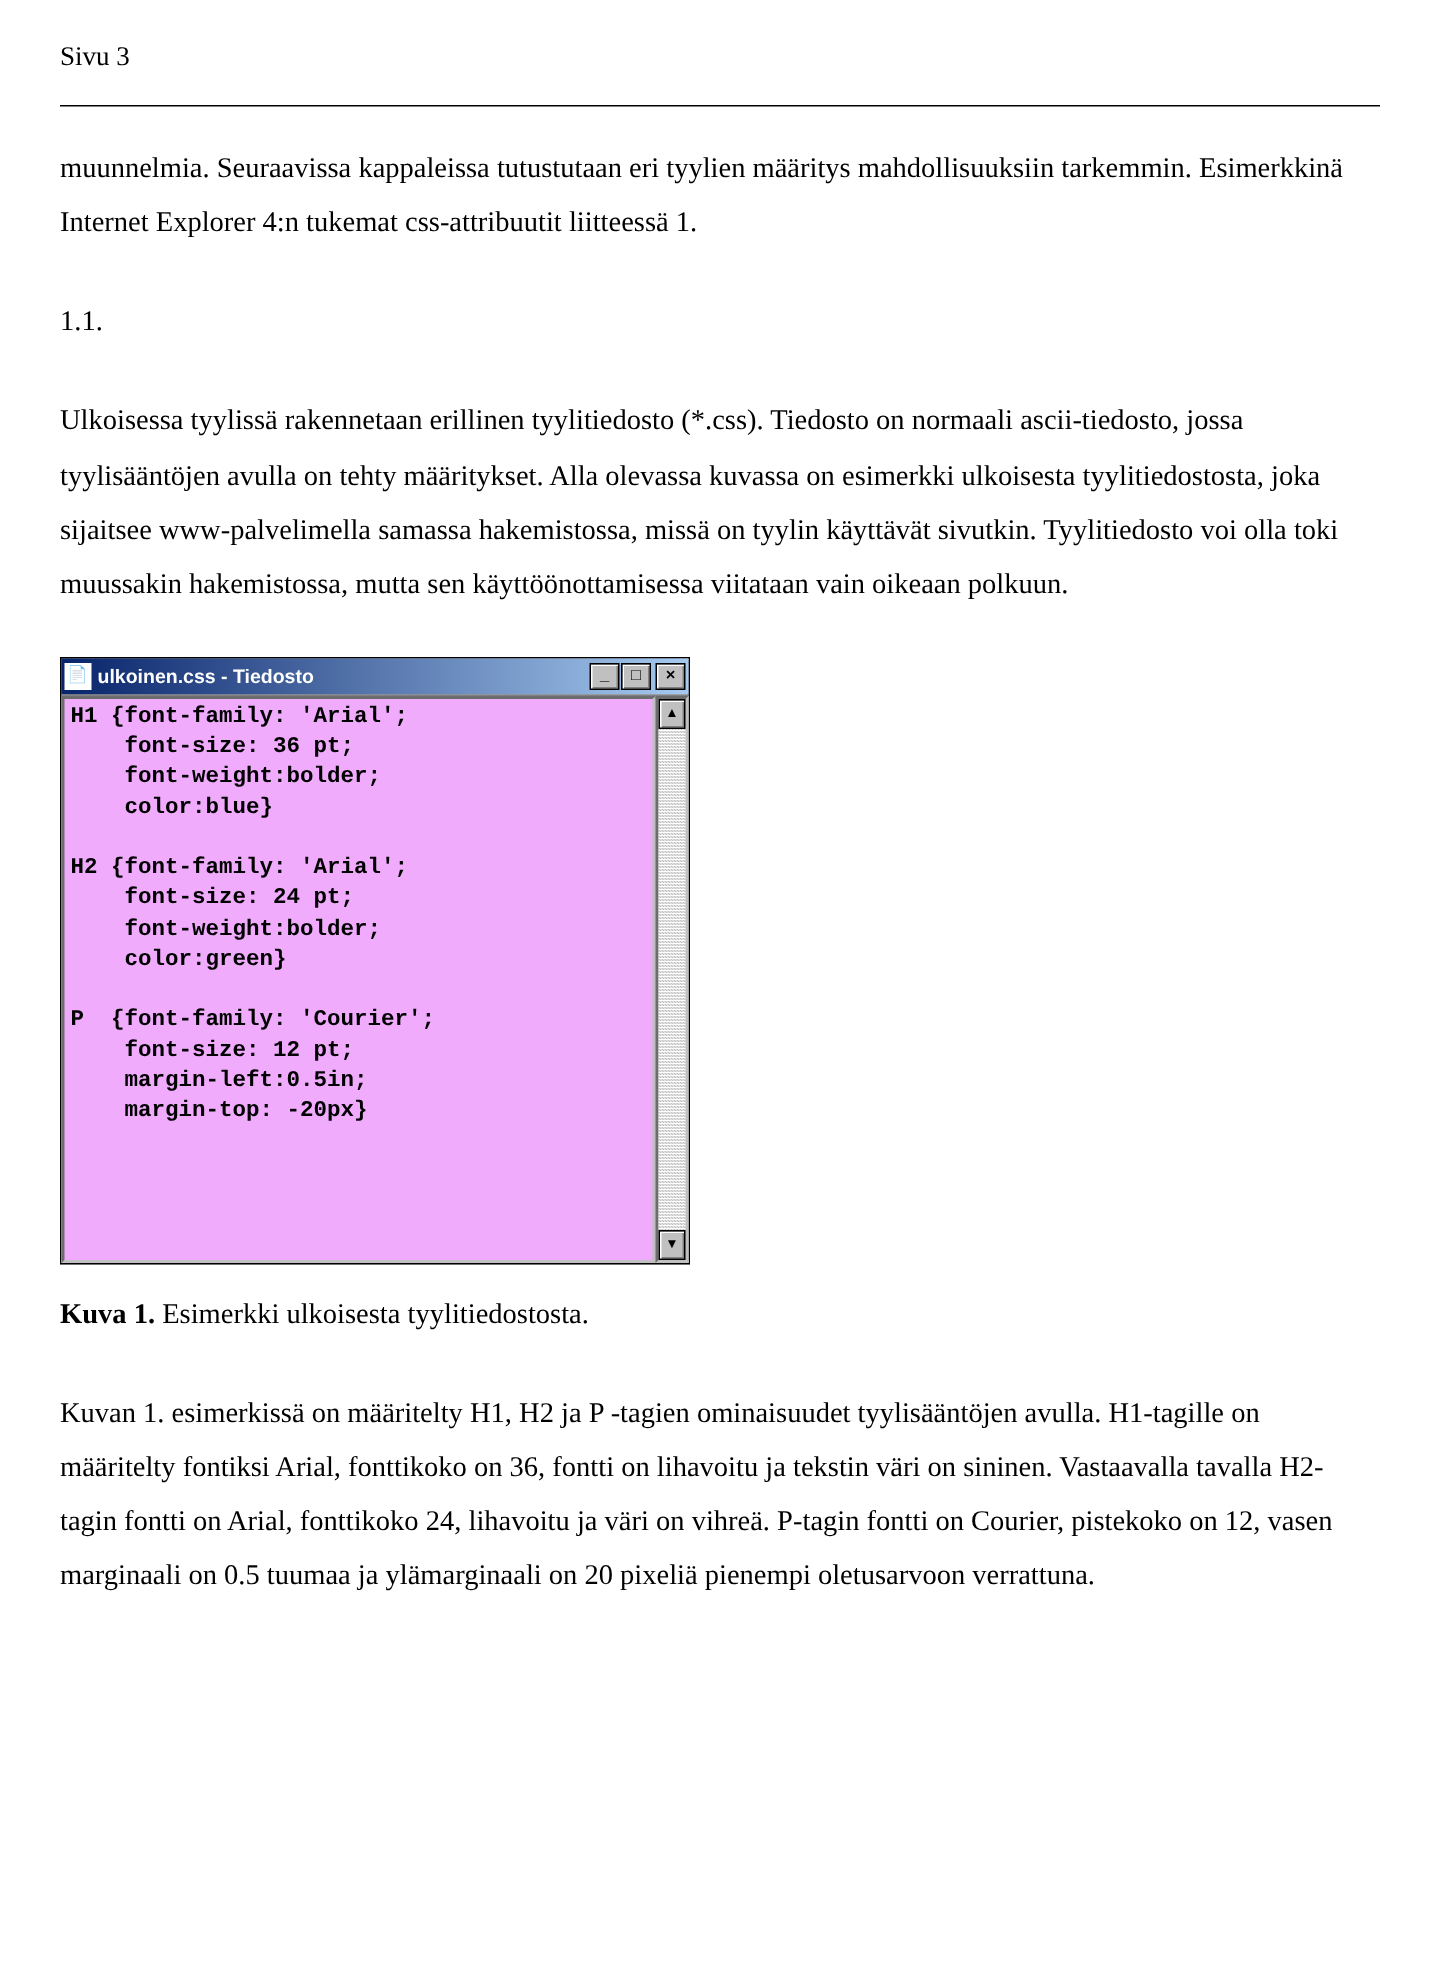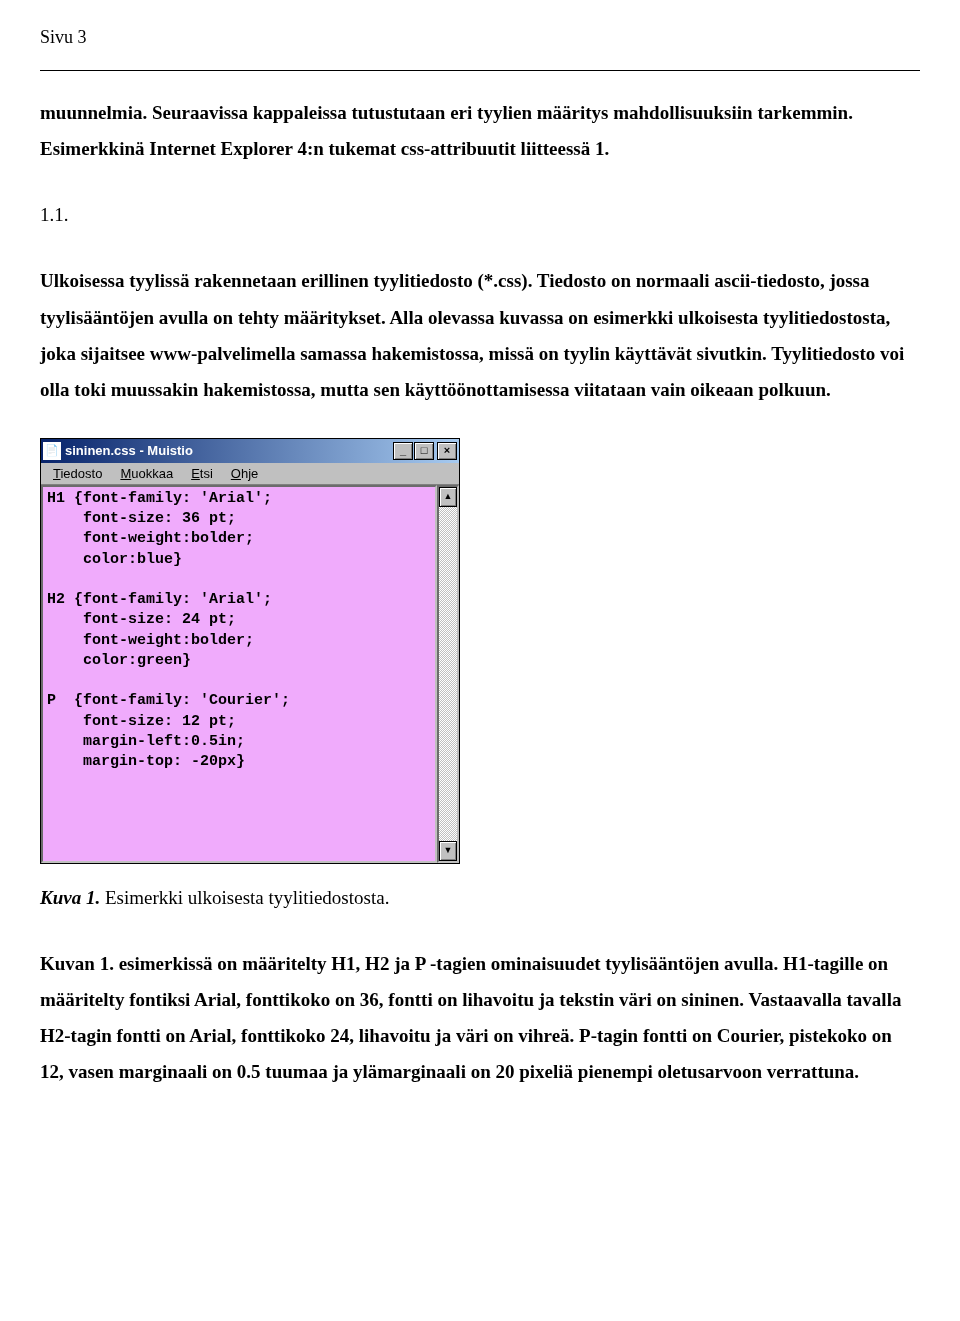--- a/index.html
+++ b/index.html
@@ -17,21 +17,20 @@
     margin-bottom: 16px;
   }
   .header-rule {
     border: none;
     border-top: 1px solid #000;
     margin: 0 0 24px 0;
   }
   .para {
     margin: 0 0 10px 0;
     text-align: left;
-    font-weight: bold;
   }
   .section-heading {
     margin: 30px 0 30px 0;
     display: flex;
     gap: 42px;
   }
   .section-num { }
   .section-title { }
   .notepad-window {
     width: 418px;
@@ -133,51 +132,45 @@
     font-size: 9px;
   }
   .sb-track {
     flex: 1;
     background: repeating-conic-gradient(#c0c0c0 0% 25%, #fff 0% 50%) 0 0/2px 2px;
   }
   .caption {
     margin: 10px 0 30px 0;
     font-size: 19px;
   }
-  .caption b { font-weight: bold; font-style: italic; }
+  .caption b { font-weight: bold; }
 </style>
 </head>
 <body>
 
 <div class="page-header">Sivu 3</div>
 <hr class="header-rule">
 
 <p class="para">muunnelmia. Seuraavissa kappaleissa tutustutaan eri tyylien määritys mahdollisuuksiin tarkemmin. Esimerkkinä Internet Explorer 4:n tukemat css-attribuutit liitteessä 1.</p>
 
 <div class="section-heading">
   <span class="section-num">1.1.</span>
 </div>
 
 <p class="para">Ulkoisessa tyylissä rakennetaan erillinen tyylitiedosto (*.css). Tiedosto on normaali ascii-tiedosto, jossa tyylisääntöjen avulla on tehty määritykset. Alla olevassa kuvassa on esimerkki ulkoisesta tyylitiedostosta, joka sijaitsee www-palvelimella samassa hakemistossa, missä on tyylin käyttävät sivutkin. Tyylitiedosto voi olla toki muussakin hakemistossa, mutta sen käyttöönottamisessa viitataan vain oikeaan polkuun.</p>
 
 <div class="notepad-window">
   <div class="titlebar">
     <div class="titlebar-icon">📄</div>
-    <div class="titlebar-text">sininen.css - Muistio</div>
+    <div class="titlebar-text">ulkoinen.css - Tiedosto</div>
     <div class="titlebar-btns">
       <div class="win-btn">_</div>
       <div class="win-btn">□</div>
       <div class="win-btn close">×</div>
     </div>
-  </div>
-  <div class="menubar">
-    <div class="menu-item"><span class="ul">T</span><span>iedosto</span></div>
-    <div class="menu-item"><span class="ul">M</span><span>uokkaa</span></div>
-    <div class="menu-item"><span class="ul">E</span><span>tsi</span></div>
-    <div class="menu-item"><span class="ul">O</span><span>hje</span></div>
   </div>
   <div class="editor-wrap">
     <div class="editor">H1 {font-family: 'Arial';
     font-size: 36 pt;
     font-weight:bolder;
     color:blue}
 
 H2 {font-family: 'Arial';
     font-size: 24 pt;
     font-weight:bolder;

